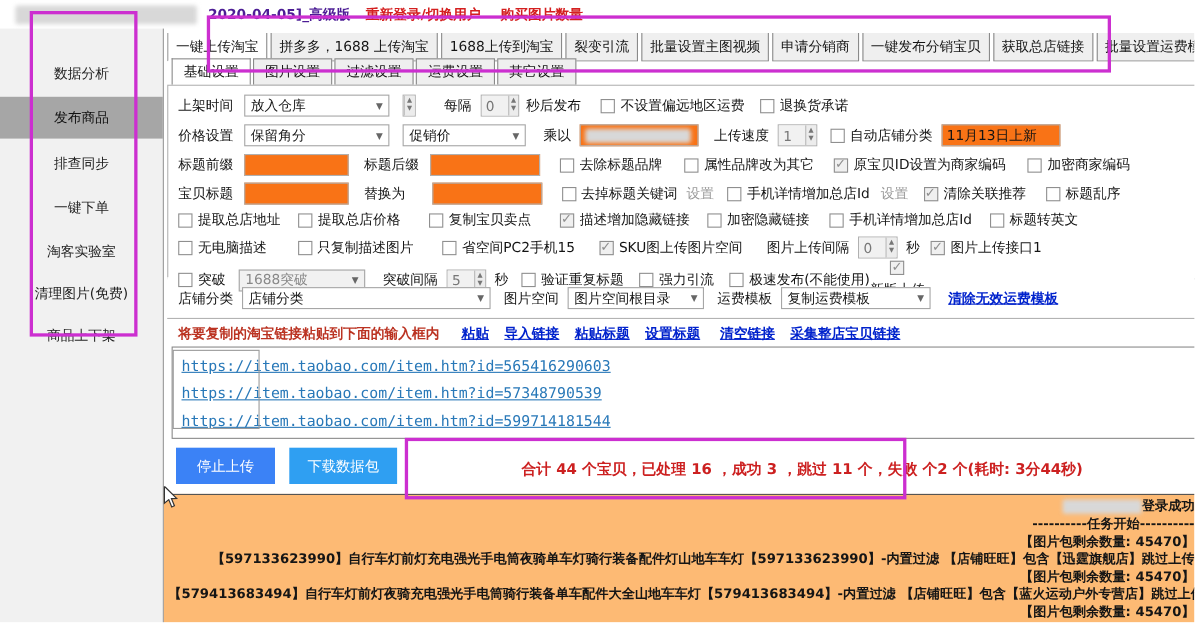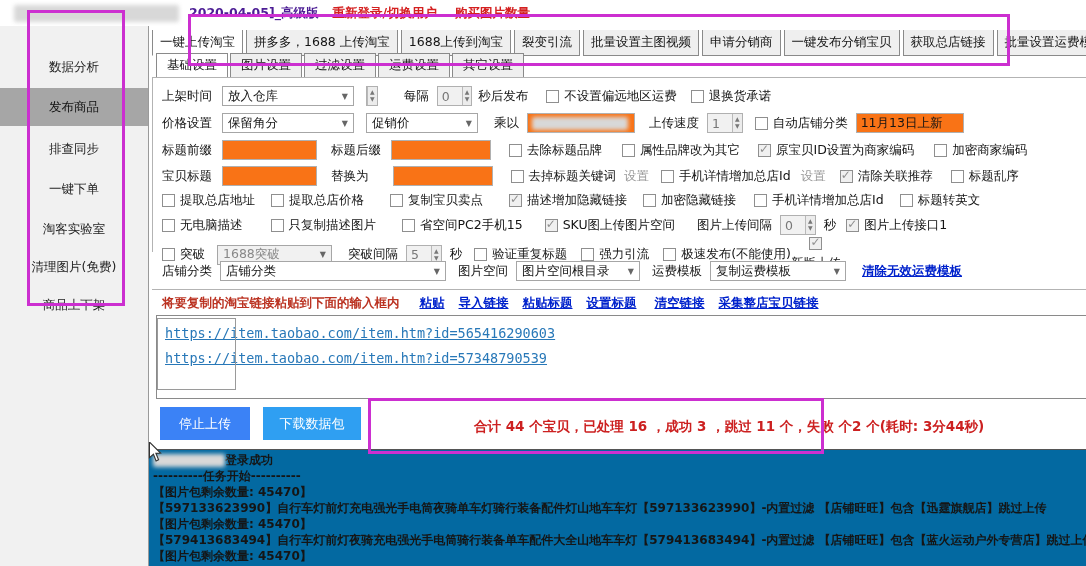--- a/index.html
+++ b/index.html
@@ -46,21 +46,21 @@
   
   .urlbox{position:absolute;left:156px;top:315px;right:-2px;height:84px;border:1px solid #8a8a8a;background:#fff;padding:5px 8px;box-sizing:border-box;z-index:4;}
   .url{display:block;font-family:"DejaVu Sans Mono","Liberation Mono",monospace;font-size:13.5px;color:#2878b8;text-decoration:underline;line-height:25px;cursor:pointer;}
   .selrect{position:absolute;left:157px;top:318px;width:77px;height:70px;border:1px solid #9a9a9a;z-index:6;pointer-events:none;}
   
   .btn{position:absolute;height:33px;display:flex;align-items:center;justify-content:center;color:#fff;font-size:13px;cursor:pointer;z-index:5;}
   .btn-stop{left:160px;top:407px;width:90px;background:#3b82f6;}
   .btn-down{left:263px;top:407px;width:98px;background:#2f9ff2;}
   .status{position:absolute;left:474px;top:418px;color:#cc2020;font-weight:bold;font-size:13.5px;white-space:nowrap;z-index:5;}
   
-  .logarea{position:absolute;left:149px;top:449px;right:0;bottom:0;border-top:1px solid #555;background:#0369a1;overflow:hidden;padding:2px 0 0 4px;}
+  .logarea{position:absolute;left:149px;top:449px;right:0;bottom:0;border-top:1px solid #555;background:#fdba74;overflow:hidden;padding:2px 0 0 4px;text-align:right;}
   .logline{font-size:12px;font-weight:bold;line-height:16px;white-space:nowrap;color:#151515;}
   .cursor{position:absolute;left:146px;top:442px;z-index:70;pointer-events:none;}
 </style>
 </head>
 <body>
 
 <div id="app">
 
   <div class="titlebar">
     <span class="blurpatch" style="width:165px;height:17px;margin-left:14px;"></span>
@@ -335,20 +335,21 @@
     <span class="bluelink" style="margin-left:14px;">导入链接</span>
     <span class="bluelink" style="margin-left:14px;">粘贴标题</span>
     <span class="bluelink" style="margin-left:14px;">设置标题</span>
     <span class="bluelink" style="margin-left:18px;">清空链接</span>
     <span class="bluelink" style="margin-left:14px;">采集整店宝贝链接</span>
   </div>
 
   <div class="urlbox">
     <span class="url">https://item.taobao.com/item.htm?id=565416290603</span>
     <span class="url">https://item.taobao.com/item.htm?id=57348790539</span>
+    <span class="url">https://item.taobao.com/item.htm?id=599714181544</span>
   </div>
   <div class="selrect"></div>
 
   <div class="btn btn-stop">停止上传</div>
   <div class="btn btn-down">下载数据包</div>
   <div class="status">合计 44 个宝贝，已处理 16 ，成功 3 ，跳过 11 个，失败 个2 个(耗时: 3分44秒)</div>
 
   <div class="annot" style="left:27px;top:10px;width:92px;height:290px;"></div>
   <div class="annot" style="left:188px;top:14px;width:816px;height:46px;"></div>
   <div class="annot" style="left:368px;top:398px;width:450px;height:50px;"></div>

